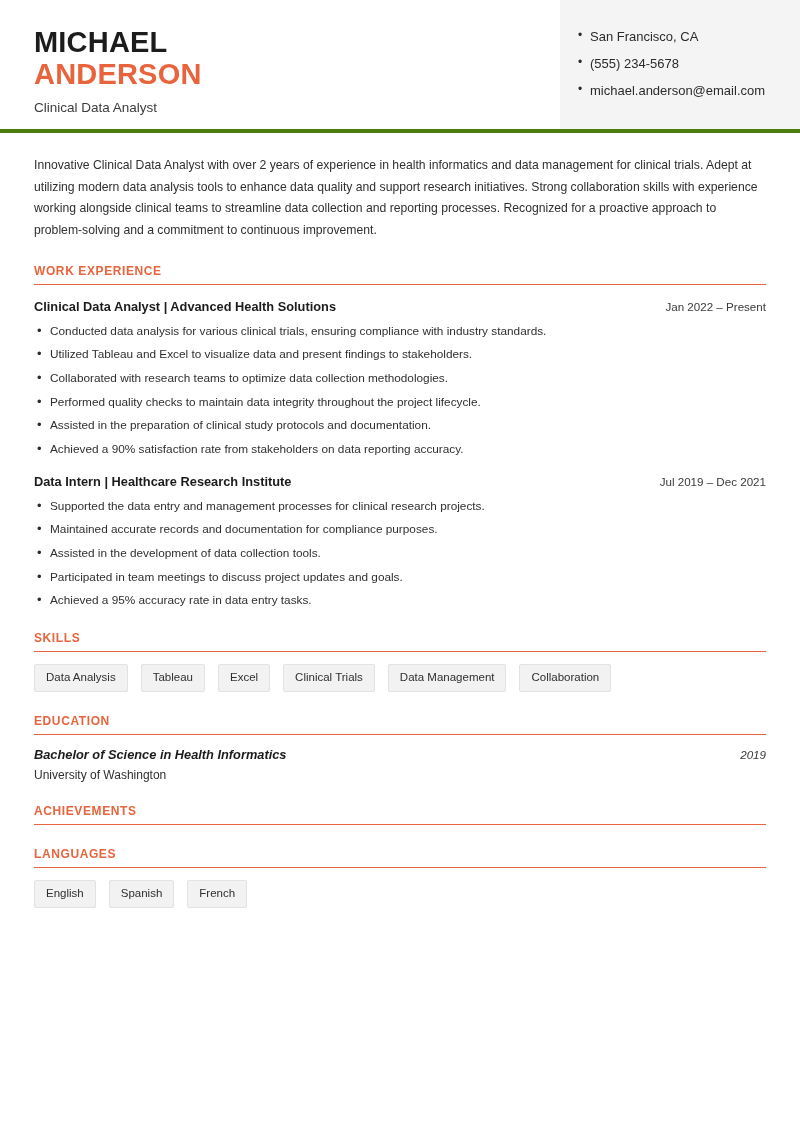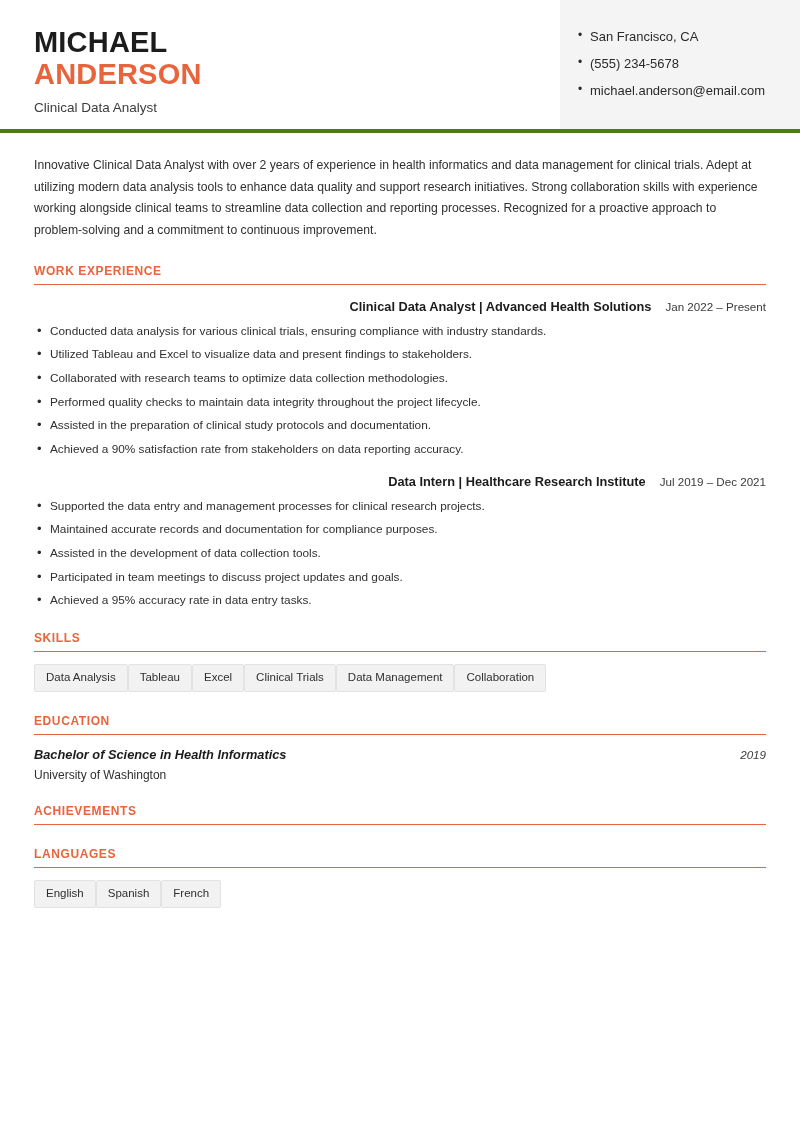--- a/index.html
+++ b/index.html
@@ -108,21 +108,21 @@
   }
   .section-title.tight {
     margin-bottom: 12px;
   }
 
   .entry {
     margin-bottom: 16px;
   }
   .entry-head {
     display: flex;
-    justify-content: flex-end;
+    justify-content: space-between;
     align-items: baseline;
     margin-bottom: 9px;
   }
   .entry-title {
     font-size: 12.8px;
     font-weight: bold;
     color: #1c1c1c;
   }
   .entry-date {
     font-size: 11.6px;
@@ -148,21 +148,21 @@
     position: absolute;
     left: 3px;
     top: -1px;
     font-size: 13px;
     color: #2b2b2b;
   }
 
   .chips {
     display: flex;
     flex-wrap: wrap;
-    gap: 0;
+    gap: 13px;
     margin-top: 2px;
   }
   .chip {
     background: #f2f2f2;
     border: 1px solid #e2e2e2;
     font-size: 11.5px;
     color: #2f2f2f;
     padding: 6px 11px;
     border-radius: 2px;
     line-height: 1.2;

